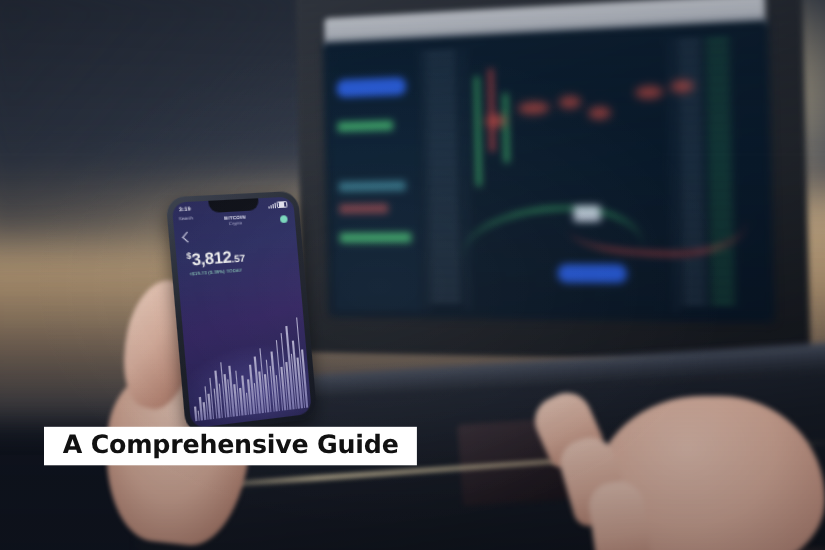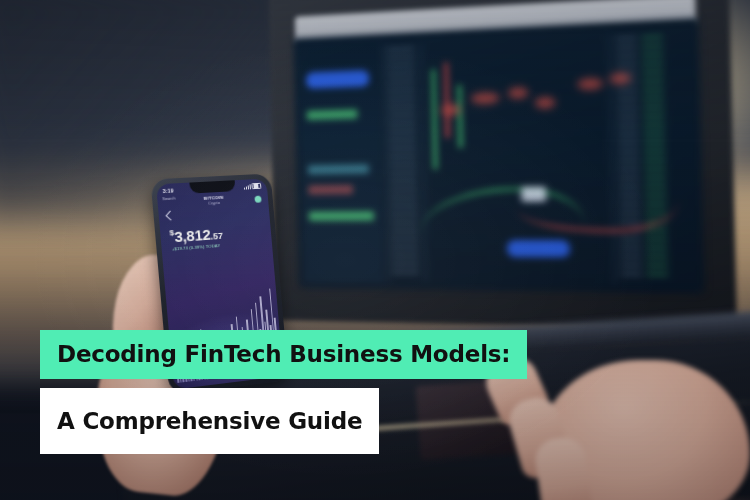--- a/index.html
+++ b/index.html
@@ -450,21 +450,21 @@
   .banner-title {
     left: 40px;
     top: 330px;
     height: 49px;
     padding: 0 17px;
     background: #50edb4;
   }
   .banner-subtitle {
     left: 40px;
     top: 388px;
-    height: 66px;
+    height: 35px;
     padding: 0 17px;
     background: #ffffff;
   }
   .banner-text {
     font-family: "DejaVu Sans", sans-serif;
     font-weight: bold;
     font-size: 23px;
     line-height: 1;
     color: #111111;
     letter-spacing: -0.2px;
@@ -607,21 +607,18 @@
             <b style="left: 92.5%; height: 55.6818%;"></b>
             <b style="left: 95%; height: 100%;"></b>
             <b style="left: 97.5%; height: 64.7727%;"></b>
           </div>
       </div>
     </div>
 
     <div class="grade"></div>
   </div>
 
-  <div class="banner banner-title">
-    <span class="banner-text">Decoding FinTech Business Models:</span>
-  </div>
 
   <div class="banner banner-subtitle">
     <span class="banner-text">A Comprehensive Guide</span>
   </div>
 
 </div>
 
 </body></html>

